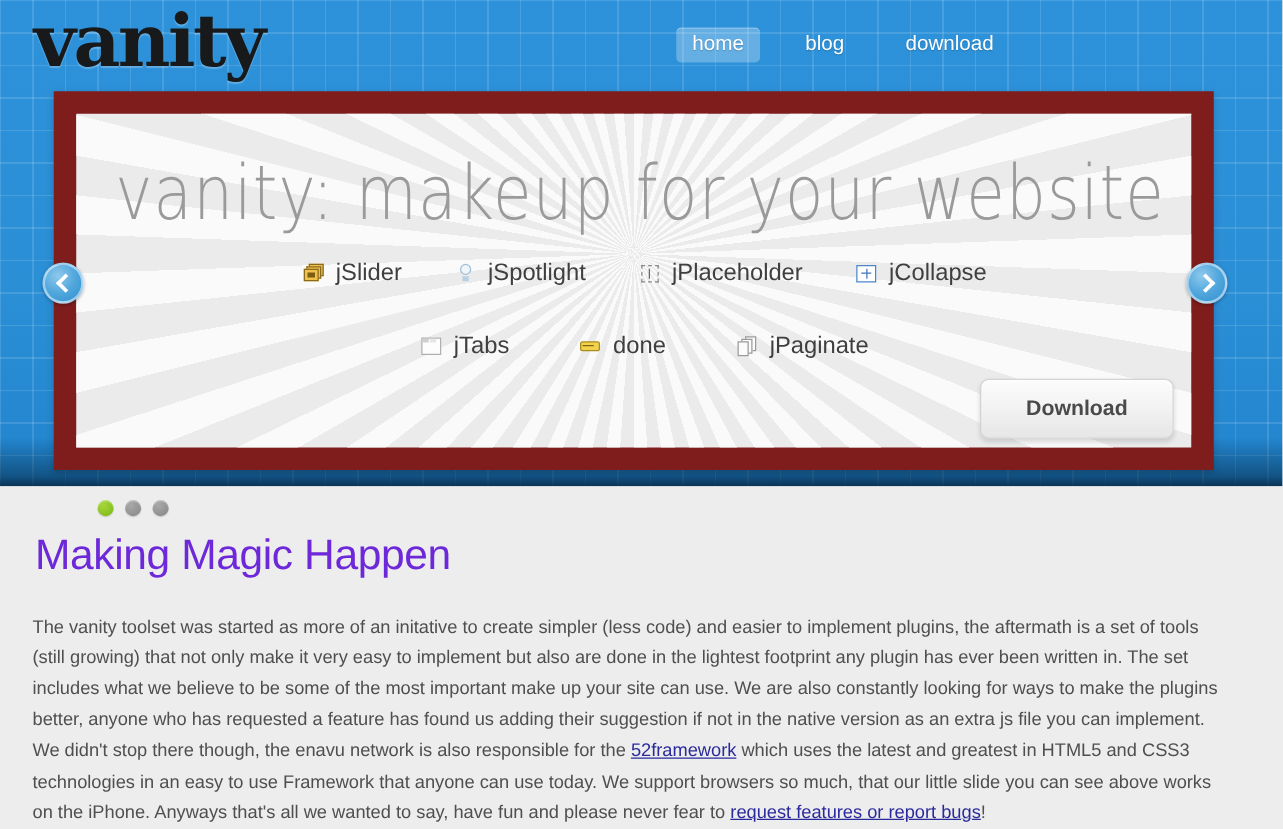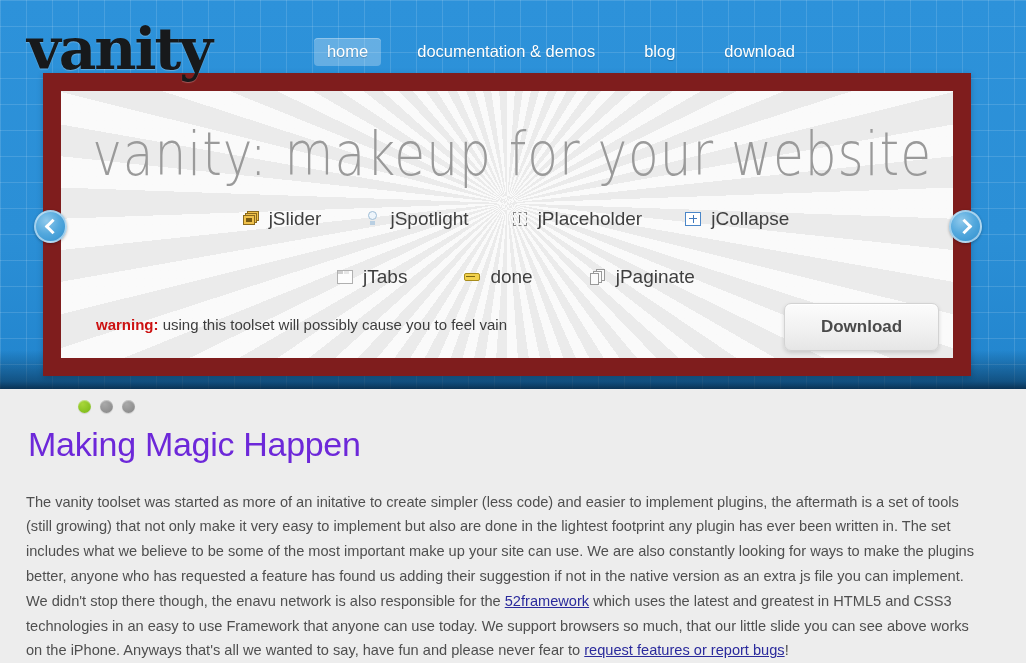--- a/index.html
+++ b/index.html
@@ -25,21 +25,21 @@
     background:
       linear-gradient(to bottom, rgba(0,0,0,0) 0%, rgba(0,0,0,0) 90%, rgba(6,42,72,0.55) 98%, rgba(4,30,54,0.8) 100%),
       repeating-linear-gradient(to right, rgba(255,255,255,0.13) 0px, rgba(255,255,255,0.13) 1px, rgba(255,255,255,0) 1px, rgba(255,255,255,0) 26px),
       repeating-linear-gradient(to bottom, rgba(255,255,255,0.13) 0px, rgba(255,255,255,0.13) 1px, rgba(255,255,255,0) 1px, rgba(255,255,255,0) 26px),
       linear-gradient(to bottom, #2d92da 0%, #2b8fd6 60%, #2184cd 100%);
   }
 
   
   .header {
     position: absolute;
-    left: 0; top: 16px;
+    left: 0; top: 0;
     width: 826px;
     height: 70px;
     z-index: 5;
   }
   .logo {
     position: absolute;
     left: 27px;
     top: -2px;
     font-family: "DejaVu Serif", serif;
     font-weight: bold;
@@ -366,21 +366,20 @@
 </style>
 </head>
 <body>
 
 <div class="topband"></div>
 
 <div class="header">
   <div class="logo">vanity</div>
   <div class="nav">
     <a class="nav-item active">home</a>
-    <a class="nav-item">documentation &amp; demos</a>
     <a class="nav-item">blog</a>
     <a class="nav-item">download</a>
   </div>
 </div>
 
 <div class="arrow left">
   <span class="chev"></span>
 </div>
 <div class="arrow right">
   <span class="chev"></span>
@@ -443,24 +442,20 @@
       <div class="plugin">
         <span class="picon ic-pag">
             <i></i>
             <i></i>
             <i></i>
           </span>
         <span>jPaginate</span>
       </div>
     </div>
 
-    <div class="warning">
-      <span class="w-label">warning:</span>
-      <span>using this toolset will possibly cause you to feel vain</span>
-    </div>
 
     <div class="dl-btn">Download</div>
   </div>
 </div>
 
 <div class="body-section">
   <div class="dots">
     <span class="dot active"></span>
     <span class="dot idle"></span>
     <span class="dot idle"></span>

